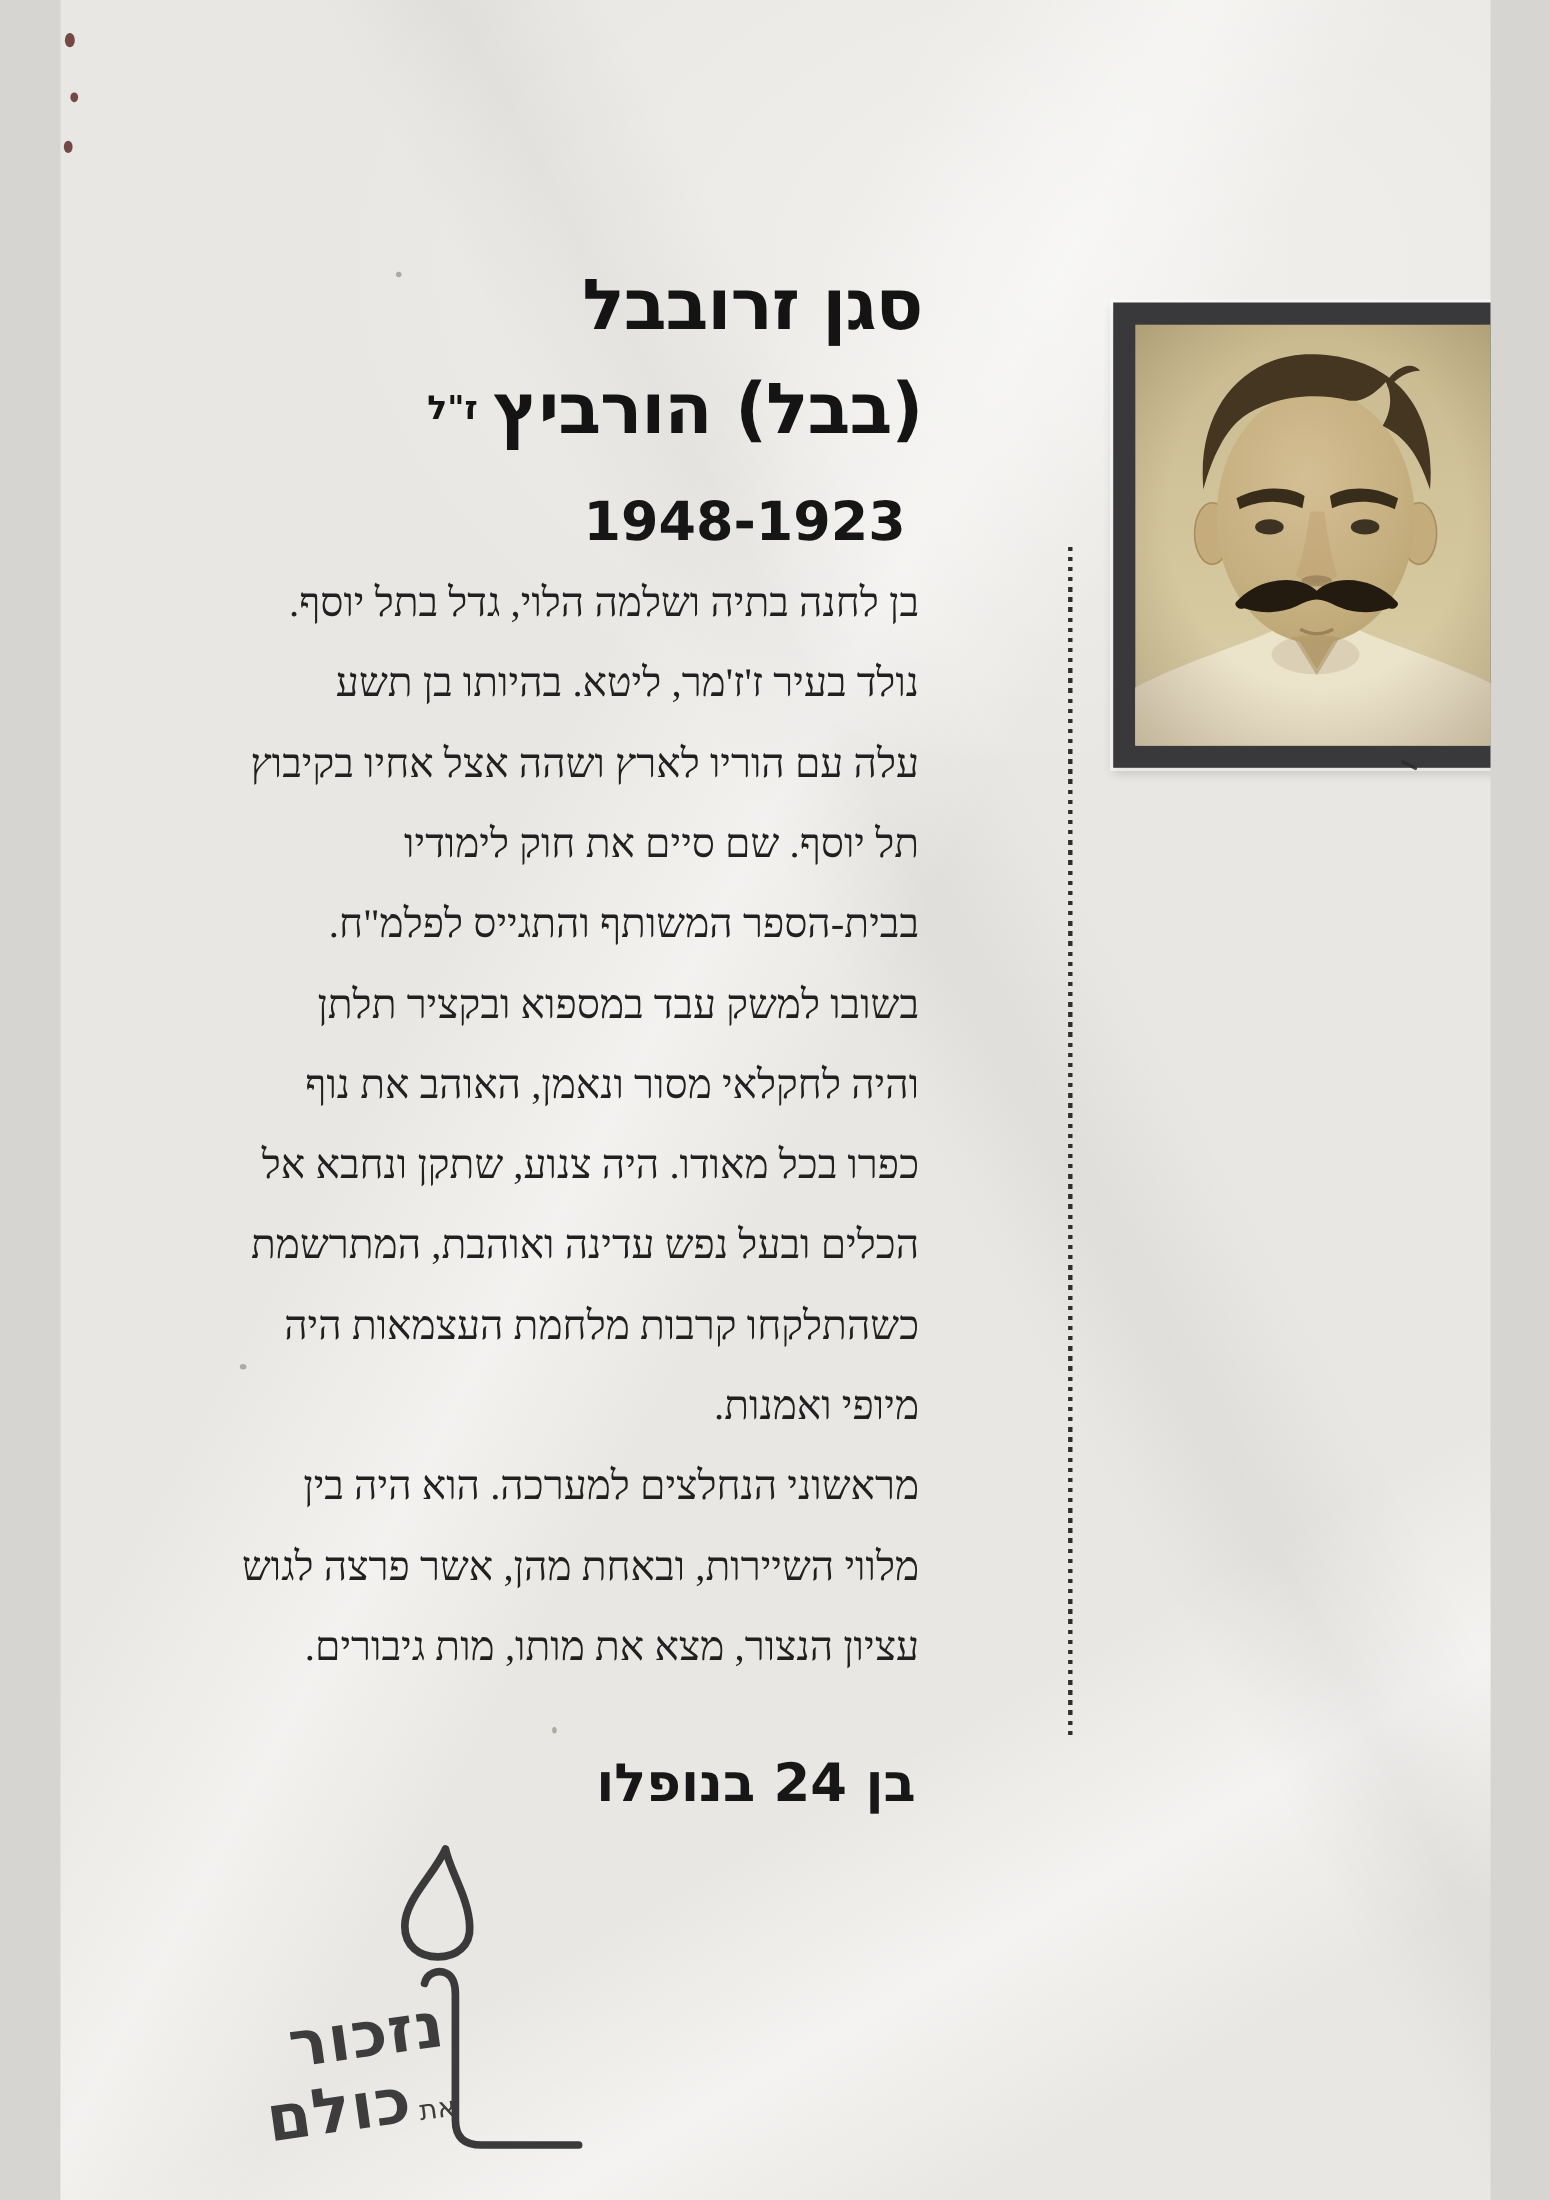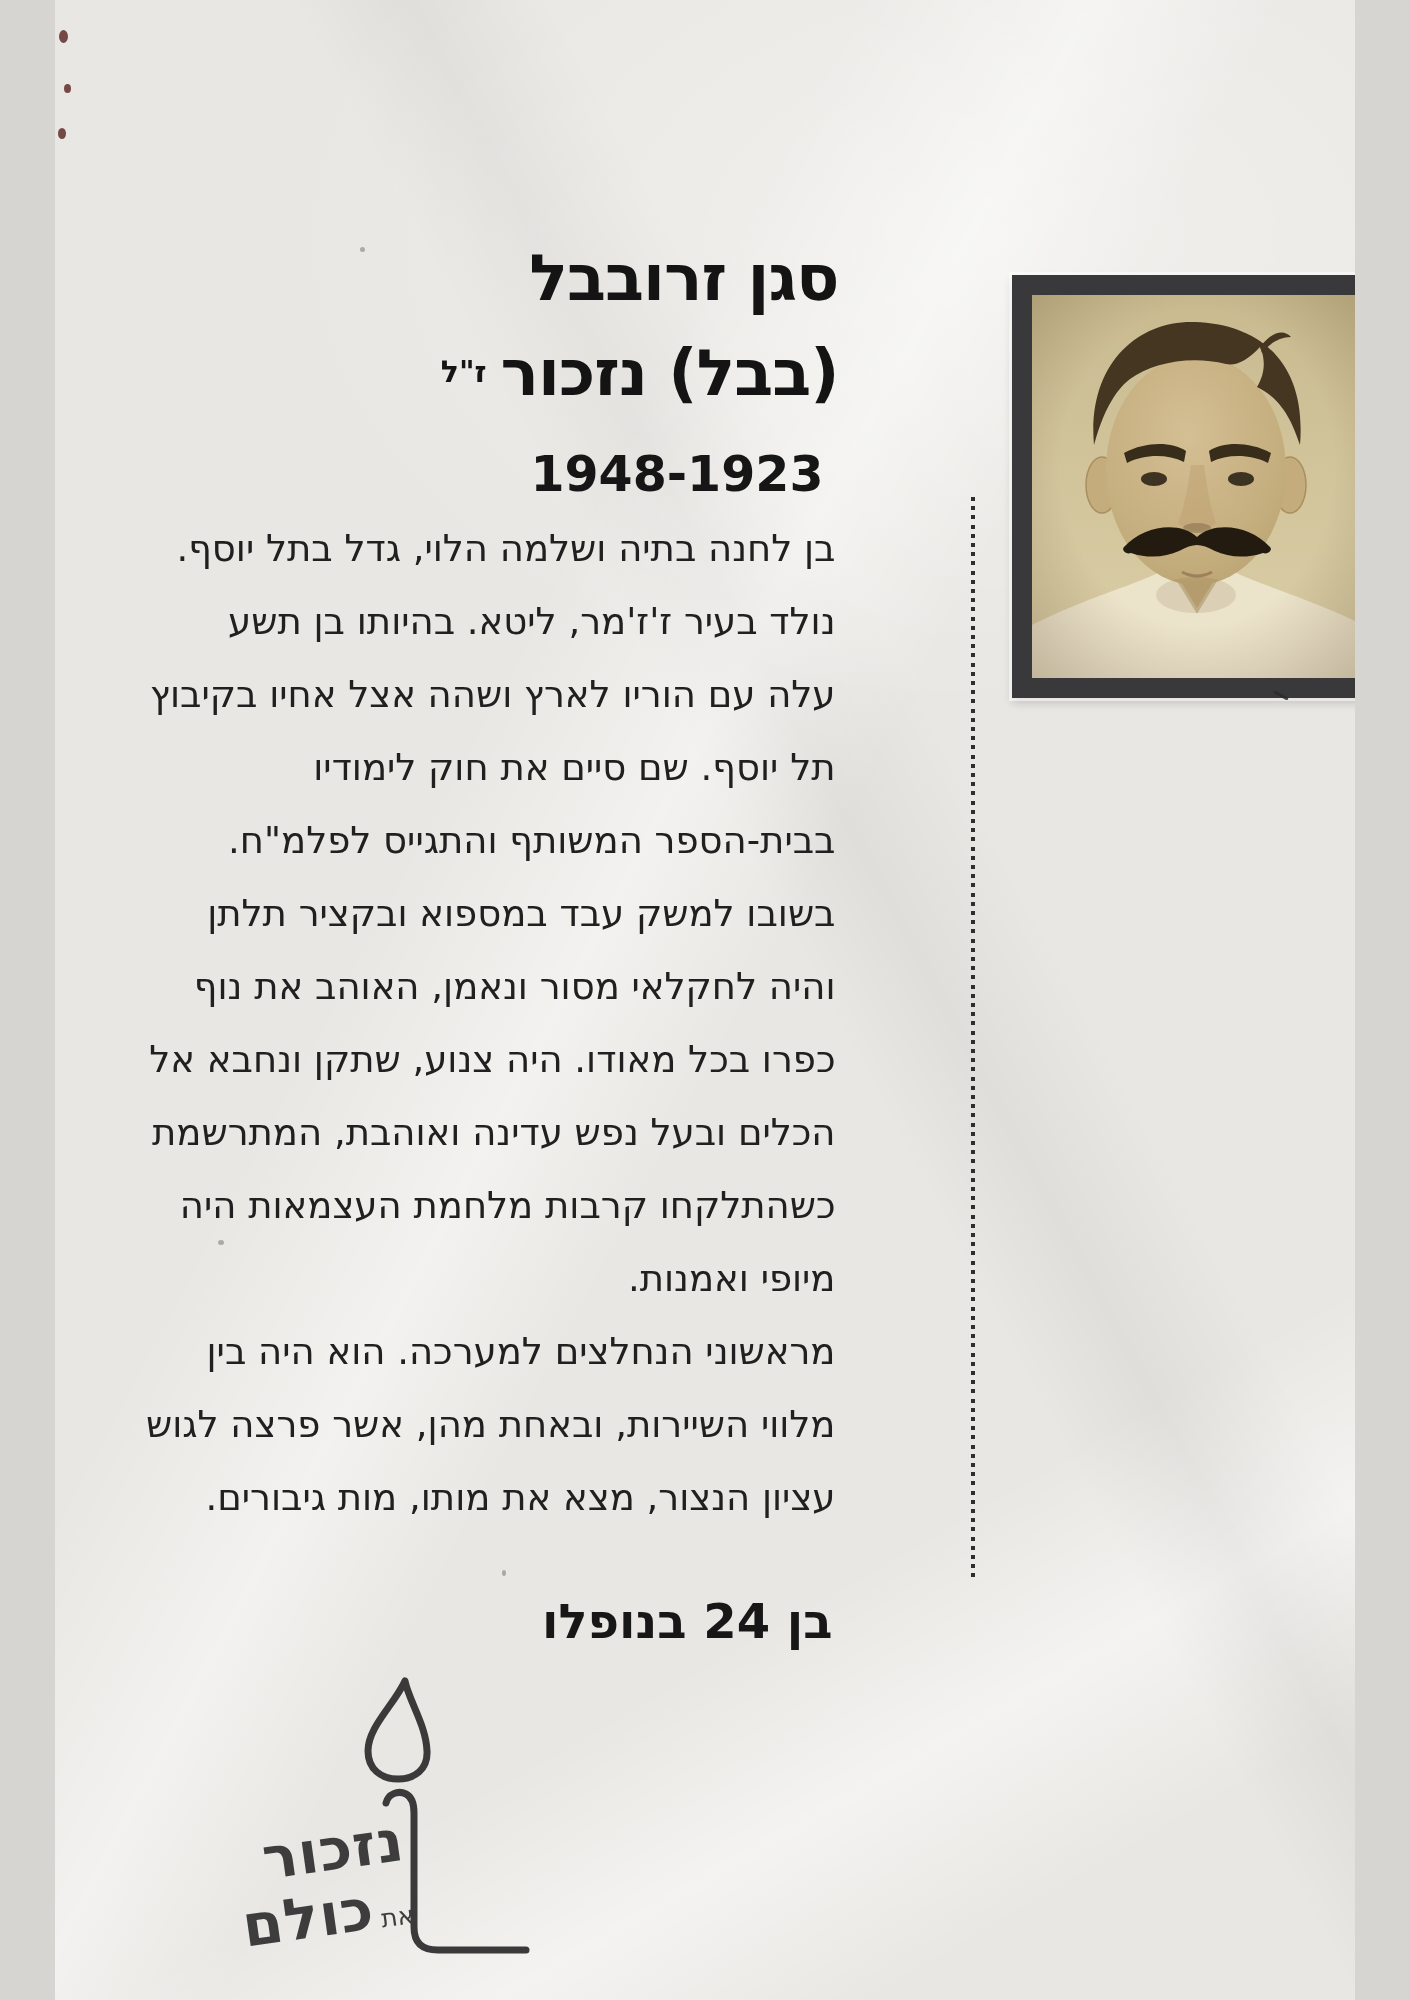--- a/index.html
+++ b/index.html
@@ -34,21 +34,21 @@
   .years{
     position:absolute;top:446px;right:531px;
     font-size:49px;font-weight:bold;color:#161616;letter-spacing:0;
   }
 
   .bio{
     position:absolute;top:512px;right:519px;
     text-align:right;color:#202020;
     font-size:37px;line-height:73px;
   }
-  .bio-line{white-space:nowrap;}
+  .bio-line{white-space:nowrap;font-family:Liberation Serif, serif;}
 
   .age-caption{
     position:absolute;top:1593px;right:522px;
     font-size:48px;font-weight:bold;color:#171717;white-space:nowrap;
   }
 
   .dotted-divider{
     position:absolute;left:916px;top:497px;
     width:4px;height:1083px;
     background:repeating-linear-gradient(to bottom,#2e2e2e 0 4px,transparent 4px 9.2px);
@@ -86,21 +86,21 @@
 
   <div class="speck red" style="left:4px;top:30px;width:9px;height:13px;"></div>
   <div class="speck red" style="left:9px;top:84px;width:7px;height:9px;"></div>
   <div class="speck red" style="left:3px;top:128px;width:8px;height:11px;"></div>
   <div class="speck gray" style="left:305px;top:247px;width:5px;height:5px;"></div>
   <div class="speck gray" style="left:163px;top:1240px;width:6px;height:5px;"></div>
   <div class="speck gray" style="left:447px;top:1570px;width:4px;height:6px;"></div>
   <div class="speck gray" style="left:1183px;top:420px;width:5px;height:5px;"></div>
 
   <header class="title-block" dir="rtl">
-    <h1><span>סגן זרובבל</span><br><span>(בבל) נזכור</span><span class="zl">ז"ל</span></h1>
+    <h1><span>סגן זרובבל</span><br><span>(בבל) הורביץ</span><span class="zl">ז"ל</span></h1>
   </header>
   <div class="years" dir="ltr">1948-1923</div>
 
   <div class="bio" dir="rtl">
     <div class="bio-line">בן לחנה בתיה ושלמה הלוי, גדל בתל יוסף.</div>
     <div class="bio-line">נולד בעיר ז'ז'מר, ליטא. בהיותו בן תשע</div>
     <div class="bio-line">עלה עם הוריו לארץ ושהה אצל אחיו בקיבוץ</div>
     <div class="bio-line">תל יוסף. שם סיים את חוק לימודיו</div>
     <div class="bio-line">בבית-הספר המשותף והתגייס לפלמ"ח.</div>
     <div class="bio-line">בשובו למשק עבד במספוא ובקציר תלתן</div>

